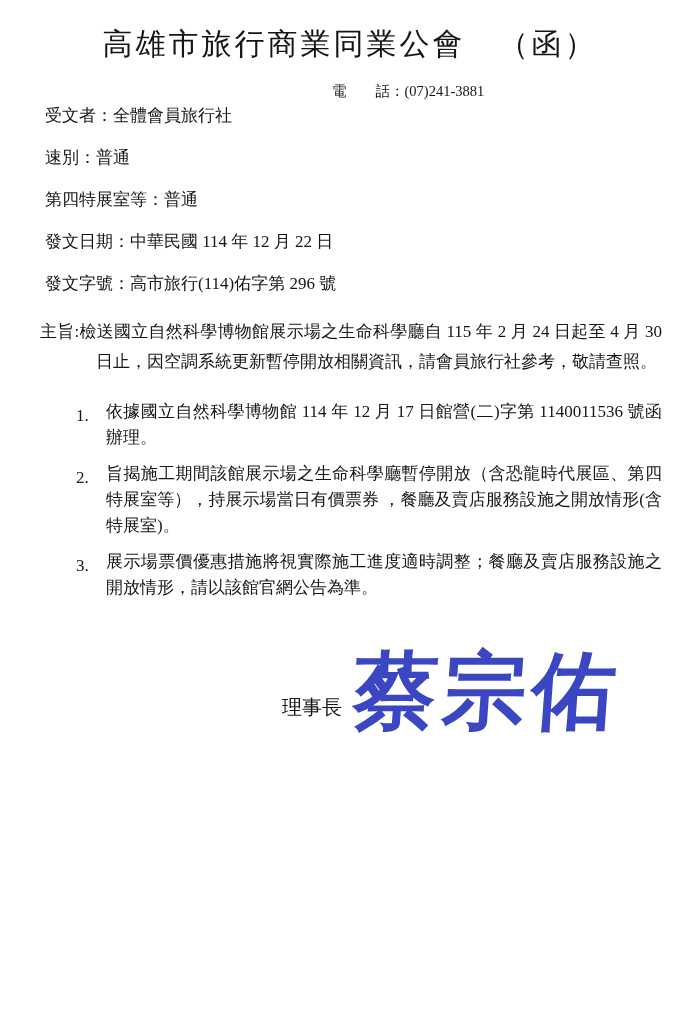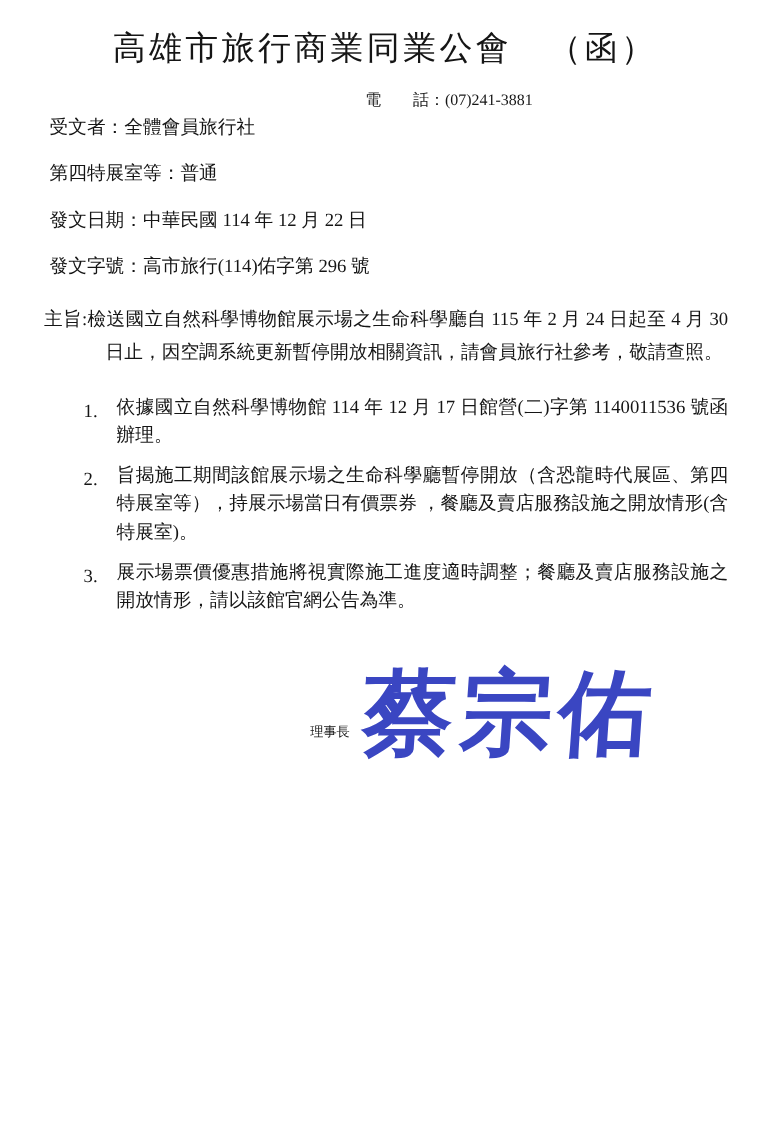--- a/index.html
+++ b/index.html
@@ -53,21 +53,21 @@
   }
   .list-item { display: flex; margin-bottom: 10px; }
   .num { flex: none; width: 30px; line-height: 33px; }
   .item-text { flex: 1; line-height: 26px; text-align: justify; }
   .signature-row {
     display: flex;
     align-items: center;
     margin: 36px 0 0 282px;
   }
   .sig-title {
-    font-size: 12px;
+    font-size: 20px;
     margin-right: 12px;
     position: relative;
     top: 15px;
     white-space: nowrap;
   }
   .sig-name {
     font-size: 84px;
     line-height: 110px;
     font-weight: bold;
     letter-spacing: 5px;
@@ -81,20 +81,21 @@
 <div class="page">
 
   <div class="doc-title">高雄市旅行商業同業公會　（函）</div>
 
   <div class="letterhead">
     <p>電　　話：(07)241-3881</p>
   </div>
 
   <div class="fields">
     <p>受文者：全體會員旅行社</p>
+    <p>速別：普通</p>
     <p>第四特展室等：普通</p>
     <p>發文日期：中華民國 114 年 12 月 22 日</p>
     <p>發文字號：高市旅行(114)佑字第 296 號</p>
   </div>
 
   <p class="subject"><span>主旨:</span><span>檢送國立自然科學博物館展示場之生命科學廳自 115 年 2 月 24 日起至 4 月 30 日止，因空調系統更新暫停開放相關資訊，請會員旅行社參考，敬請查照。</span></p>
 
 
   <div class="list">
     <div class="list-item">

